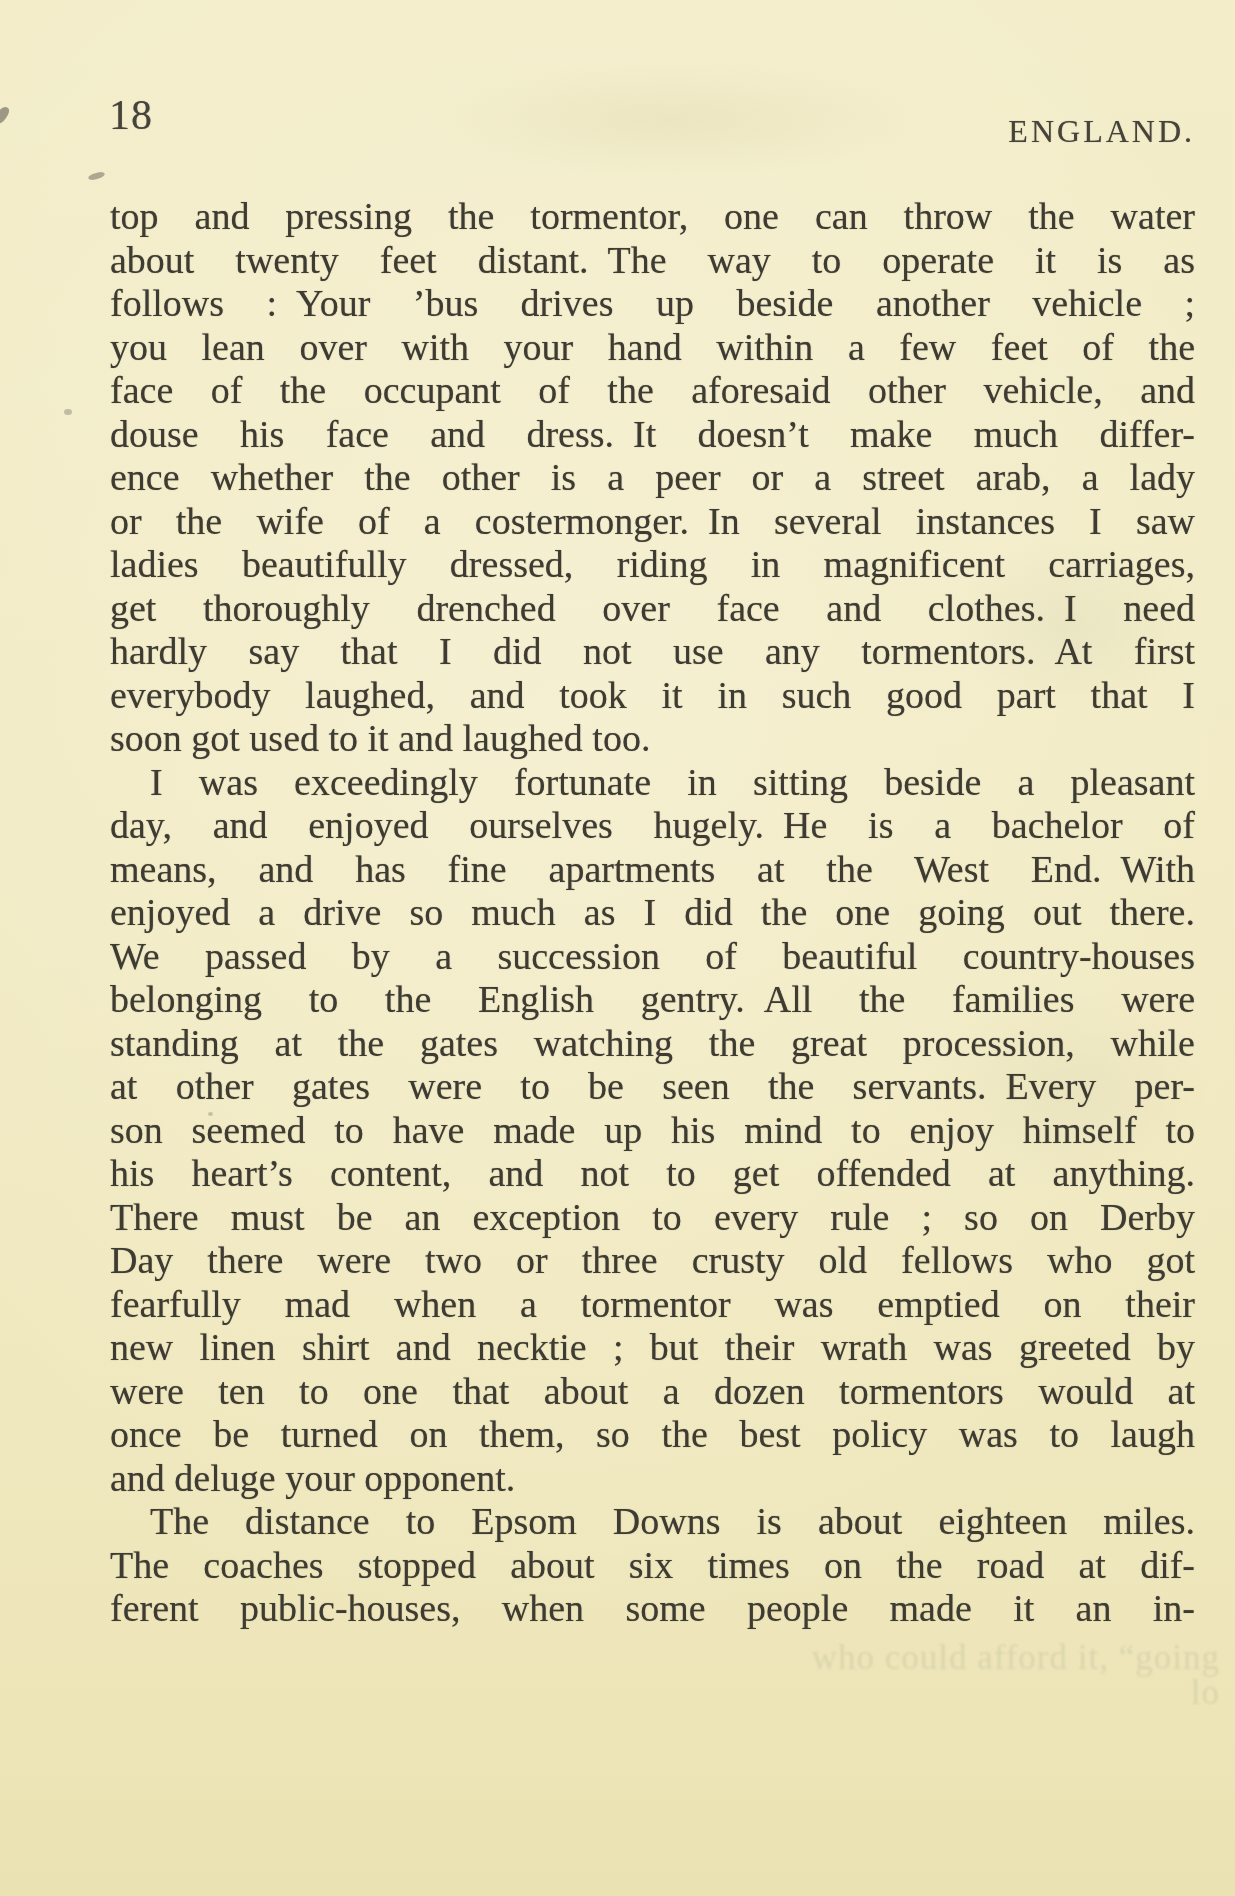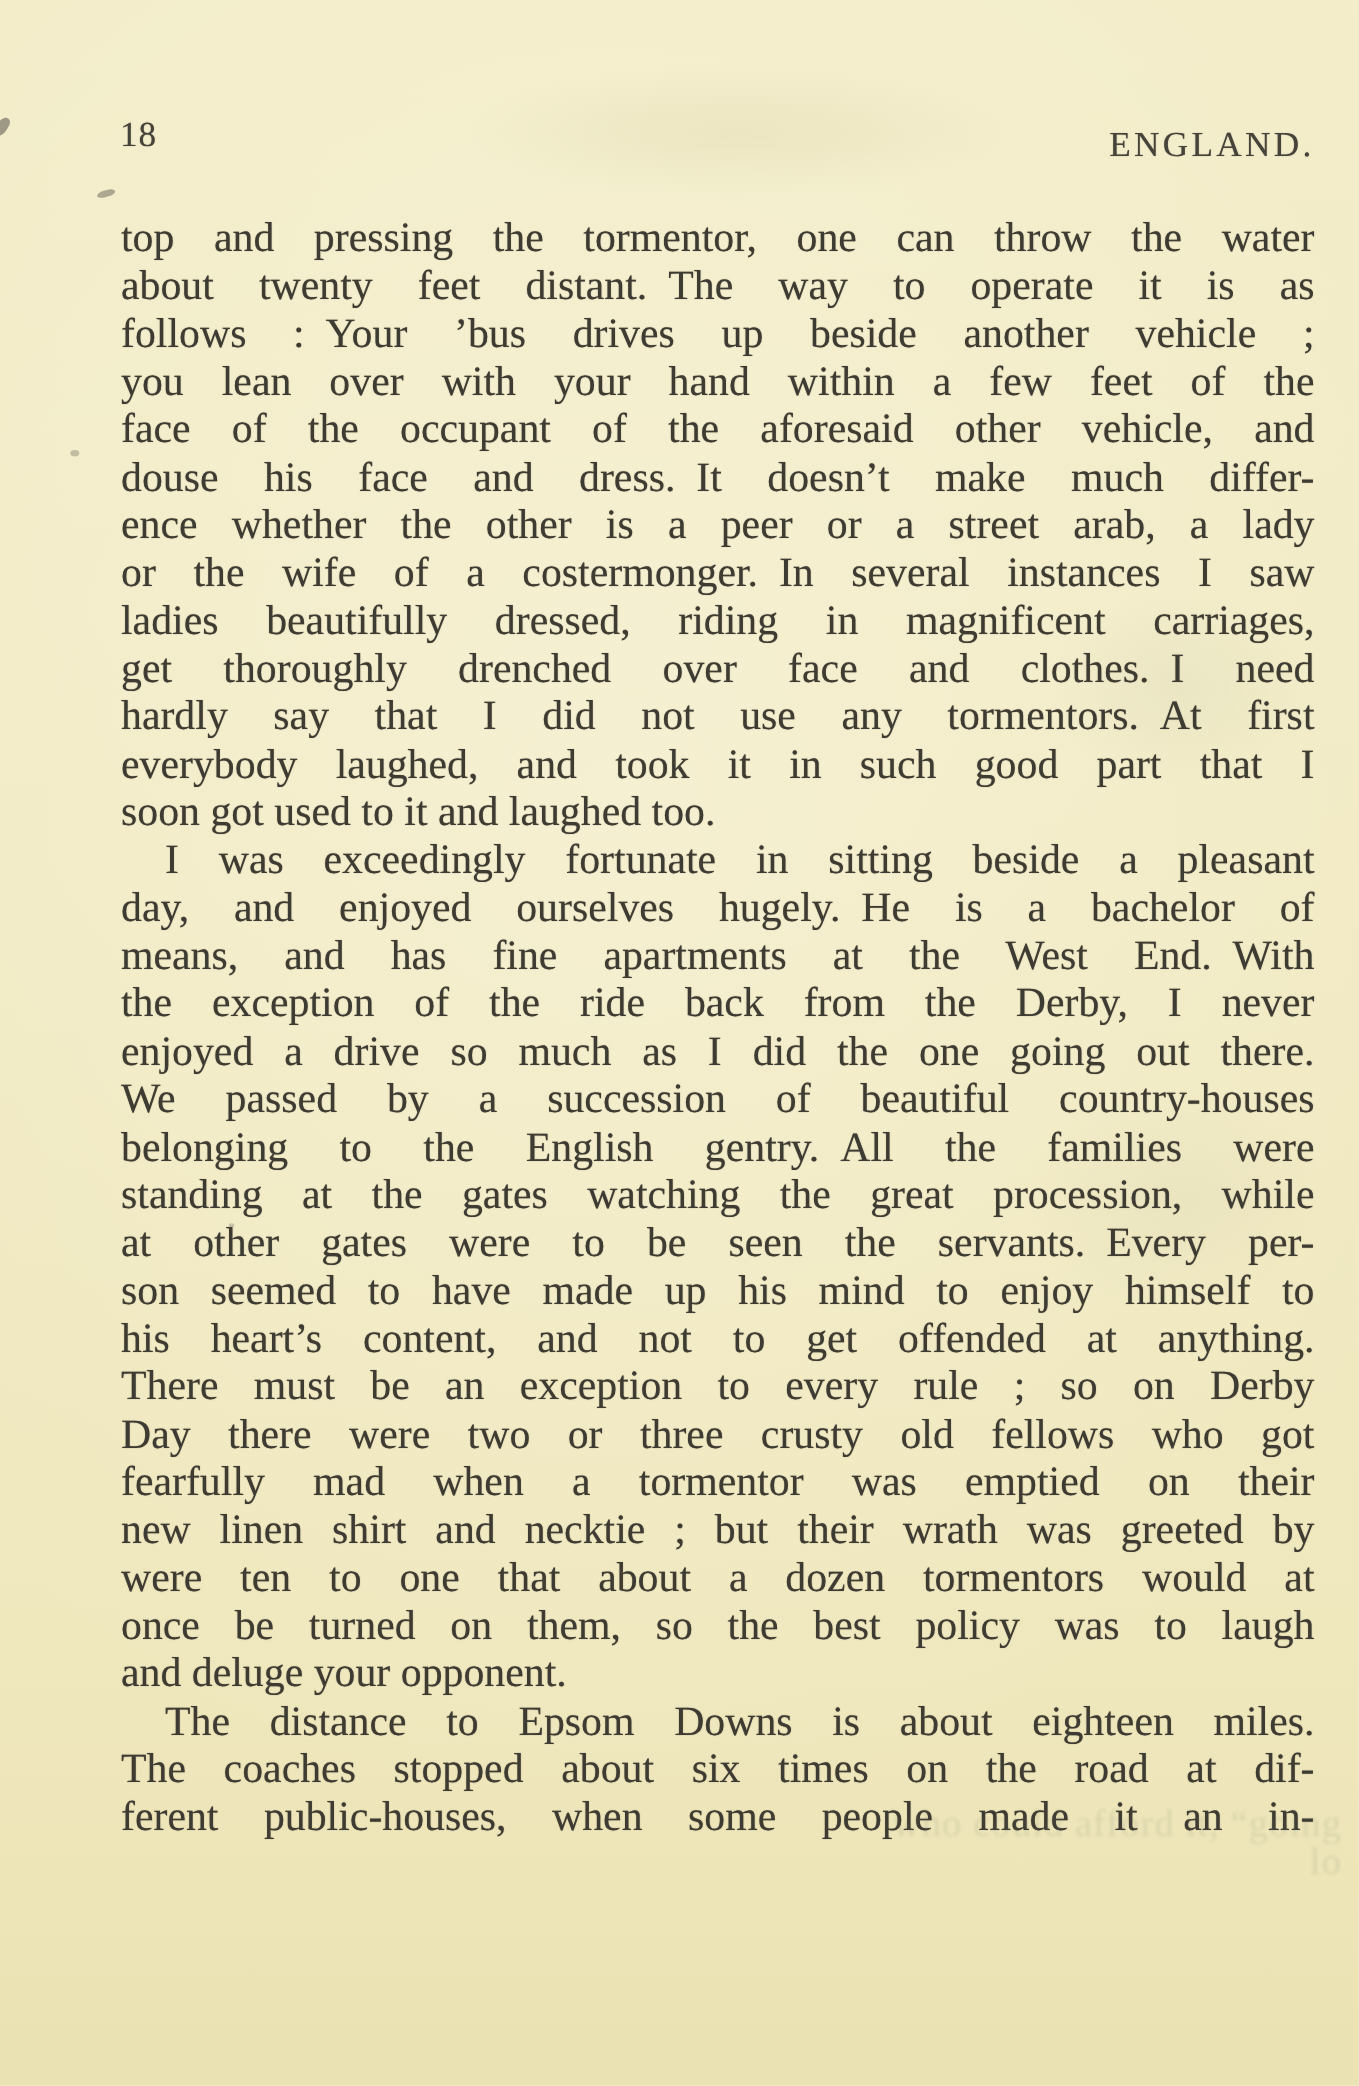--- a/index.html
+++ b/index.html
@@ -19,22 +19,22 @@
   .smudge { position: absolute; pointer-events: none; border-radius: 50%; }
   .smudge.s1 { left: 950px; top: 540px;  width: 240px; height: 170px;
                background: radial-gradient(closest-side, rgba(120,128,98,0.07), rgba(120,128,98,0)); }
   .smudge.s2 { left: 930px; top: 990px;  width: 280px; height: 200px;
                background: radial-gradient(closest-side, rgba(120,128,98,0.06), rgba(120,128,98,0)); }
   .smudge.s3 { left: 420px; top: 60px;   width: 500px; height: 120px;
                background: radial-gradient(closest-side, rgba(200,190,140,0.18), rgba(200,190,140,0)); }
 
   .header { position: absolute; left: 95px; top: 0; width: 1100px; height: 170px; color: #46433a; }
   .pagenum {
-    position: absolute; left: 14px; top: 106px;
-    font-size: 32px; line-height: 1; letter-spacing: 1px;
+    position: absolute; left: 14px; top: 94px;
+    font-size: 42px; line-height: 1; letter-spacing: 1px;
     text-shadow: 0 0 1px rgba(70,67,58,0.55);
   }
   .running {
     position: absolute; left: 0; right: 0; top: 115px; text-align: right;
     font-size: 32px; line-height: 1; letter-spacing: 3px;
     text-shadow: 0 0 1px rgba(70,67,58,0.55);
   }
 
   .textblock {
     position: absolute; left: 95px; top: 195px; width: 1100px;
@@ -87,21 +87,20 @@
       <div class="line">ence whether the other is a peer or a street arab, a lady</div>
       <div class="line">or the wife of a costermonger. In several instances I saw</div>
       <div class="line">ladies beautifully dressed, riding in magnificent carriages,</div>
       <div class="line">get thoroughly drenched over face and clothes. I need</div>
       <div class="line">hardly say that I did not use any tormentors. At first</div>
       <div class="line">everybody laughed, and took it in such good part that I</div>
       <div class="line para-end">soon got used to it and laughed too.</div>
       <div class="line indent">I was exceedingly fortunate in sitting beside a pleasant</div>
       <div class="line">day, and enjoyed ourselves hugely. He is a bachelor of</div>
       <div class="line">means, and has fine apartments at the West End. With</div>
-      <div class="line">the exception of the ride back from the Derby, I never</div>
       <div class="line">enjoyed a drive so much as I did the one going out there.</div>
       <div class="line">We passed by a succession of beautiful country-houses</div>
       <div class="line">belonging to the English gentry. All the families were</div>
       <div class="line">standing at the gates watching the great procession, while</div>
       <div class="line">at other gates were to be seen the servants. Every per-</div>
       <div class="line">son seemed to have made up his mind to enjoy himself to</div>
       <div class="line">his heart’s content, and not to get offended at anything.</div>
       <div class="line">There must be an exception to every rule ; so on Derby</div>
       <div class="line">Day there were two or three crusty old fellows who got</div>
       <div class="line">fearfully mad when a tormentor was emptied on their</div>

